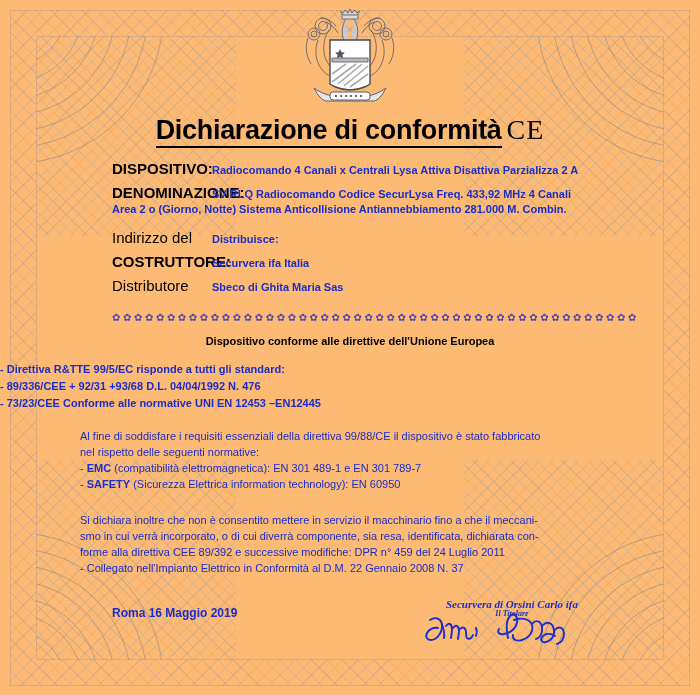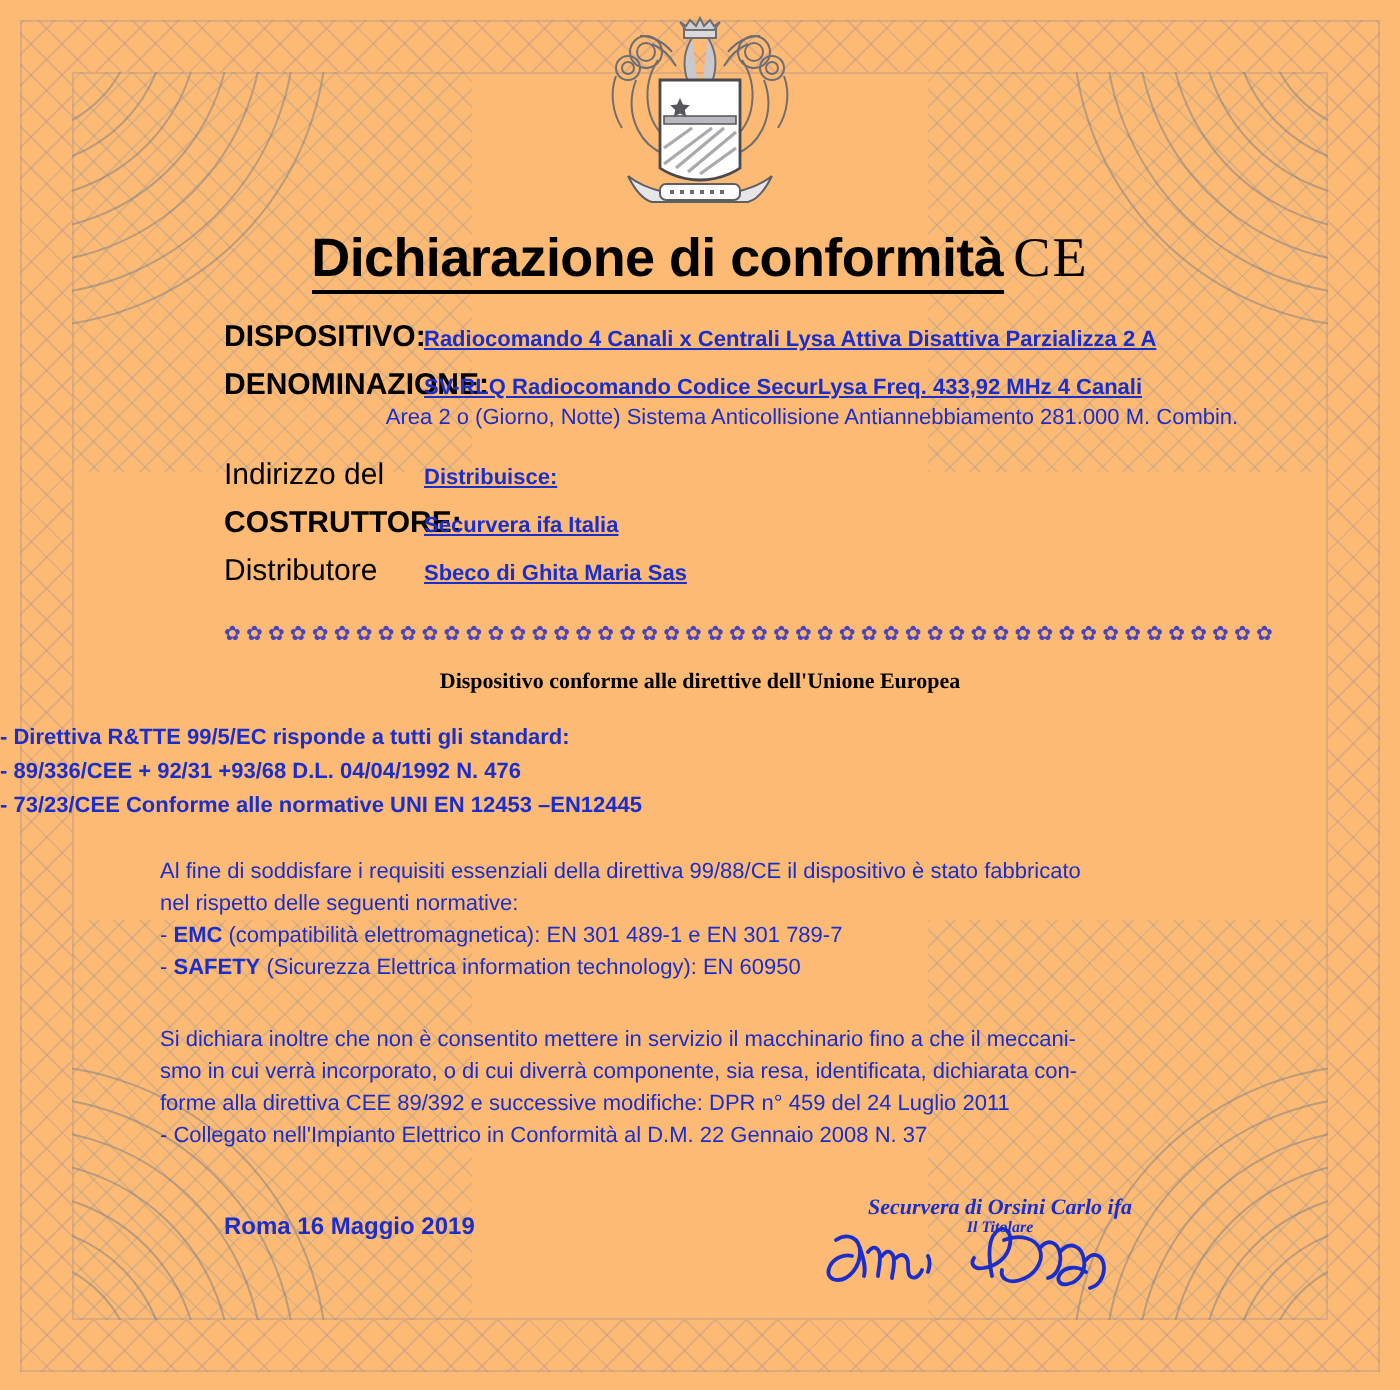--- a/index.html
+++ b/index.html
@@ -125,49 +125,46 @@
     font-weight: bold;
     color: #000000;
     font-size: 15px;
   }
   .field-label.light { font-weight: normal; }
   .field-value {
     color: #1a2ecc;
     font-weight: bold;
     font-size: 11px;
     white-space: nowrap;
-    text-decoration: underline;
   }
   .field-cont {
     color: #1a2ecc;
-    font-weight: normal;
+    font-weight: bold;
     font-size: 11px;
     margin: -5px 0 7px 0;
     white-space: nowrap;
-    text-align: center;
   }
   .block-gap { height: 7px; }
 
   .stars {
     margin: 18px 0 0 0;
     padding-left: 112px;
     color: #4a44b8;
     font-size: 10px;
     letter-spacing: 2.6px;
     white-space: nowrap;
     font-family: "DejaVu Sans", sans-serif;
   }
 
   .eu-heading {
     text-align: center;
     font-size: 11px;
     font-weight: bold;
     color: #000000;
     margin: 12px 0 0 0;
-    font-family: Liberation Serif, serif;
   }
 
   .directives {
     margin: 14px 0 0 0;
     color: #1a2ecc;
     font-size: 11px;
     font-weight: bold;
     line-height: 17px;
   }
   .directives div { white-space: nowrap; }
@@ -194,21 +191,21 @@
   .date-line {
     position: absolute;
     left: 112px;
     top: 8px;
     color: #1a2ecc;
     font-size: 12px;
     font-weight: bold;
   }
   .sign-block {
     position: absolute;
-    right: 110px;
+    right: 98px;
     top: 0;
     text-align: center;
     color: #1a2ecc;
   }
   .sign-company {
     font-family: "Liberation Serif", serif;
     font-style: italic;
     font-weight: bold;
     font-size: 11px;
     white-space: nowrap;

